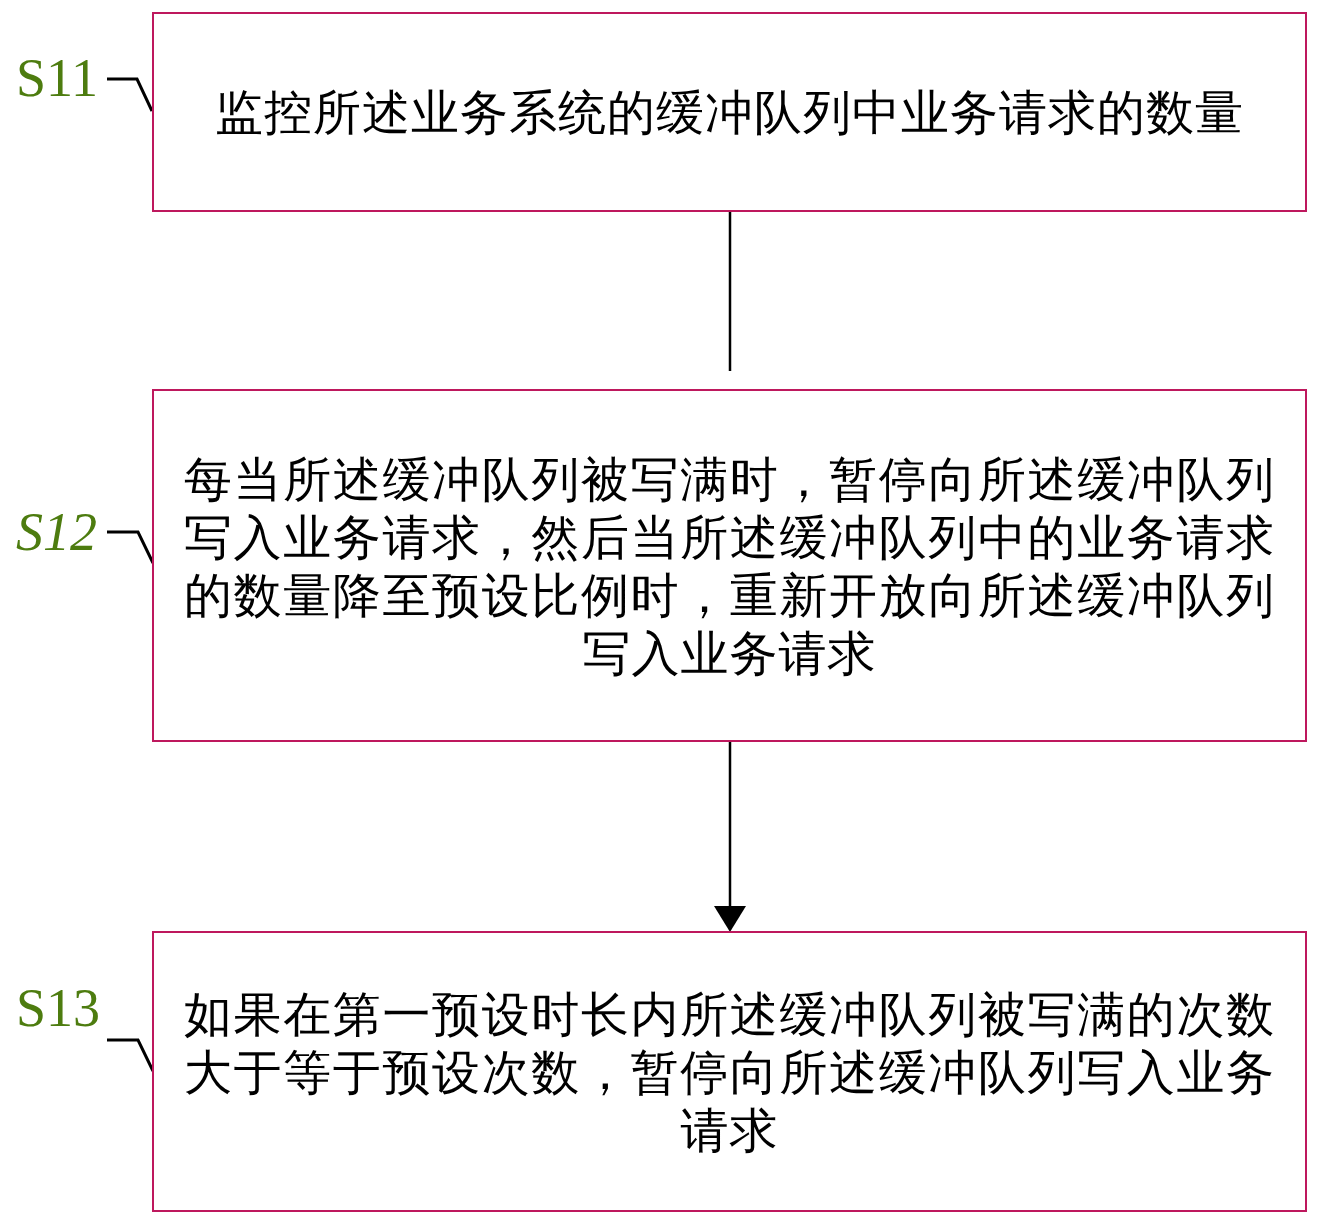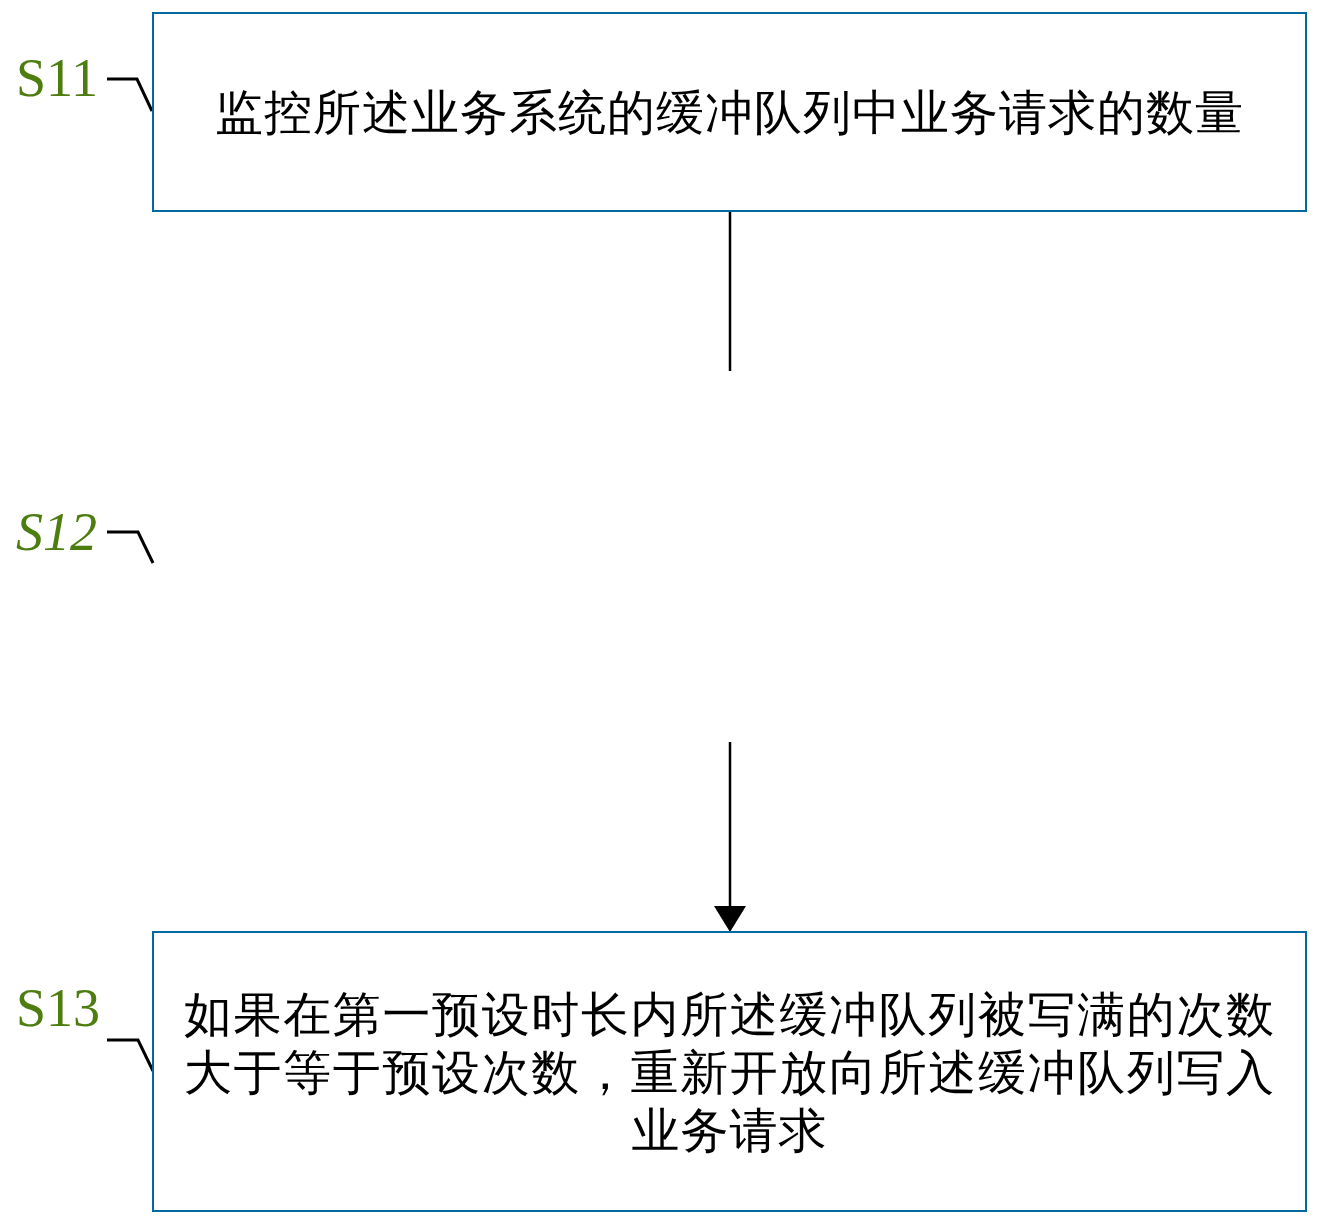--- a/index.html
+++ b/index.html
@@ -27,21 +27,21 @@
     fill: none;
   }
   svg .fill {
     fill: #000000;
     stroke: none;
   }
   .step-box {
     position: absolute;
     left: 152px;
     width: 1155px;
-    border: 2px solid #0369a1;
+    border: 2px solid #be185d;
     background: #ffffff;
     box-sizing: border-box;
     display: flex;
     align-items: center;
     justify-content: center;
   }
   .step-box-1 { top: 12px;  height: 200px; }
   .step-box-2 { top: 389px; height: 353px; }
   .step-box-3 { top: 931px; height: 281px; }
   .step-text {
@@ -94,18 +94,21 @@
   <div class="step-label step-label-1">S11</div>
 
   <div class="step-label step-label-2">S12</div>
 
   <div class="step-label step-label-3">S13</div>
 
   <div class="step-box step-box-1">
     <div class="step-text">监控所述业务系统的缓冲队列中业务请求的数量</div>
   </div>
 
+  <div class="step-box step-box-2">
+    <div class="step-text">每当所述缓冲队列被写满时，暂停向所述缓冲队列写入业务请求，然后当所述缓冲队列中的业务请求的数量降至预设比例时，重新开放向所述缓冲队列写入业务请求</div>
+  </div>
 
   <div class="step-box step-box-3">
-    <div class="step-text">如果在第一预设时长内所述缓冲队列被写满的次数大于等于预设次数，重新开放向所述缓冲队列写入业务请求</div>
+    <div class="step-text">如果在第一预设时长内所述缓冲队列被写满的次数大于等于预设次数，暂停向所述缓冲队列写入业务请求</div>
   </div>
 
 </div>
 
 </body></html>

